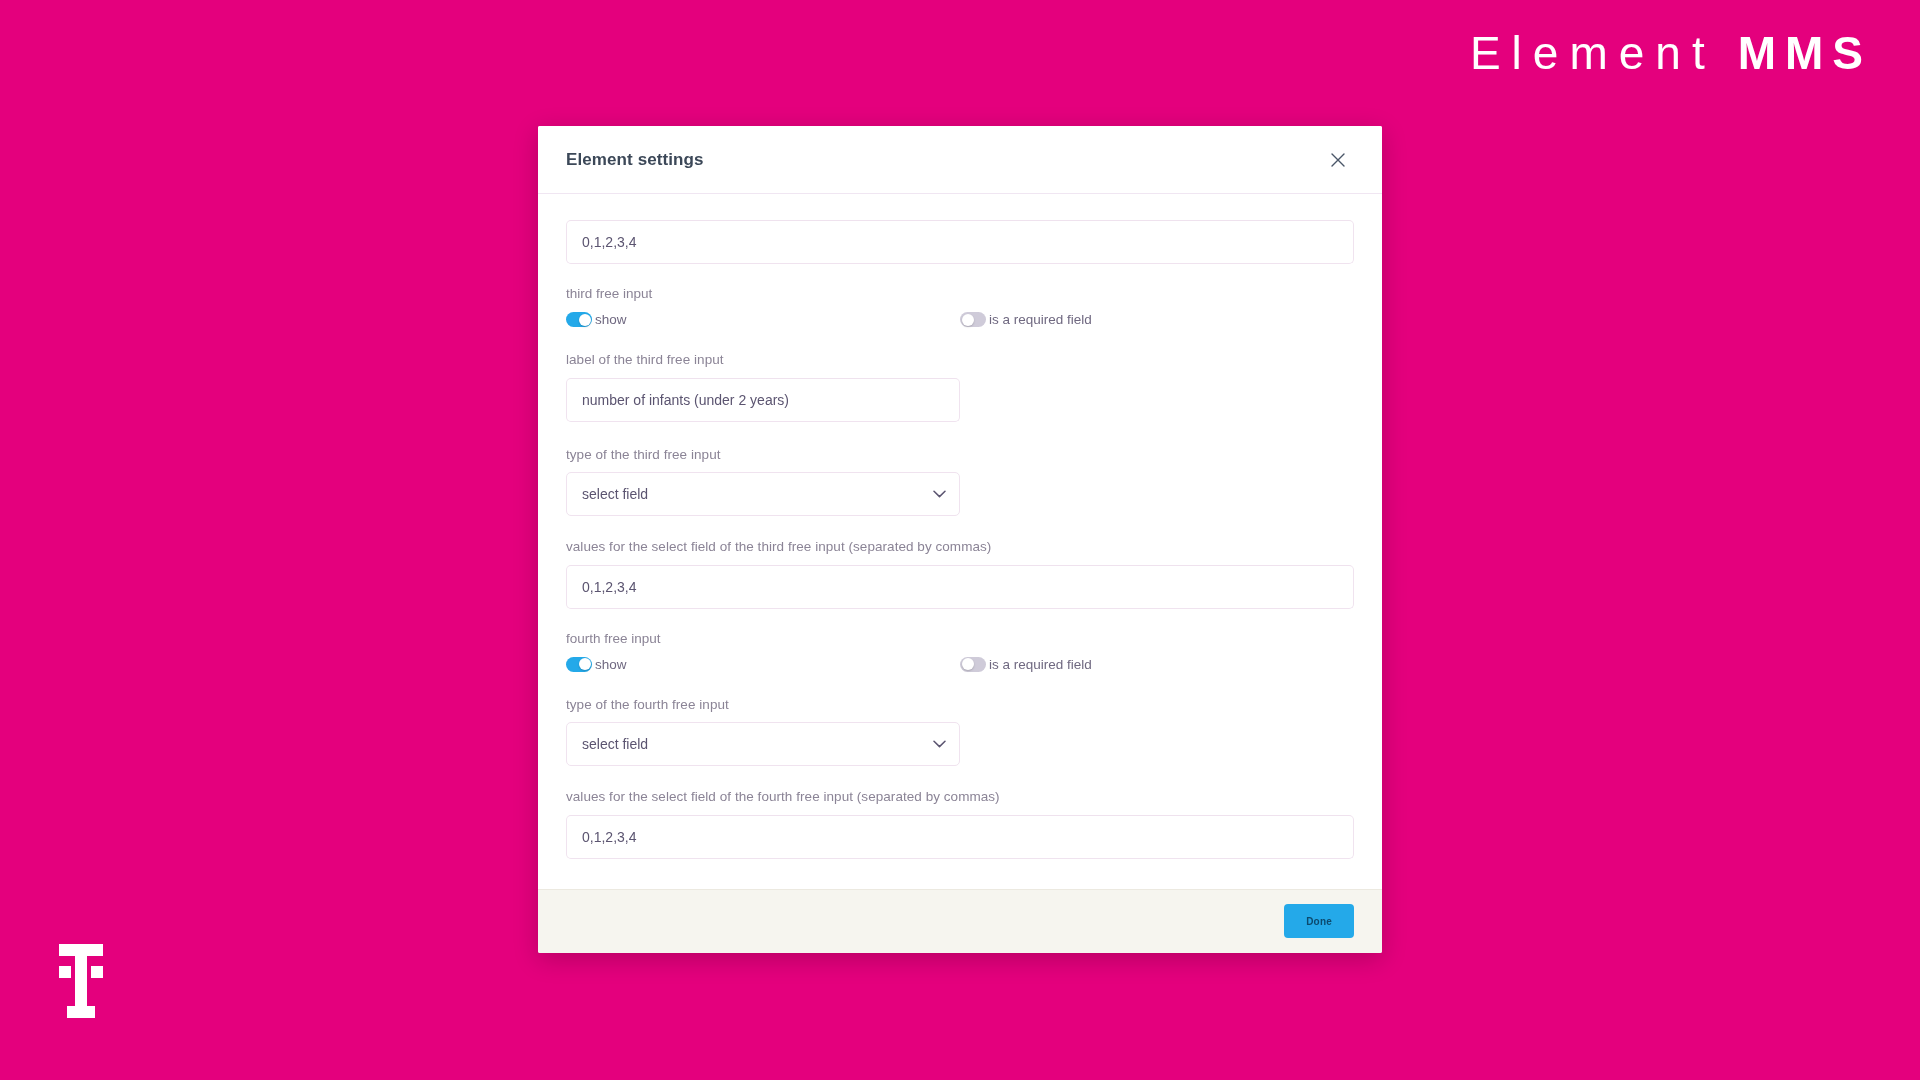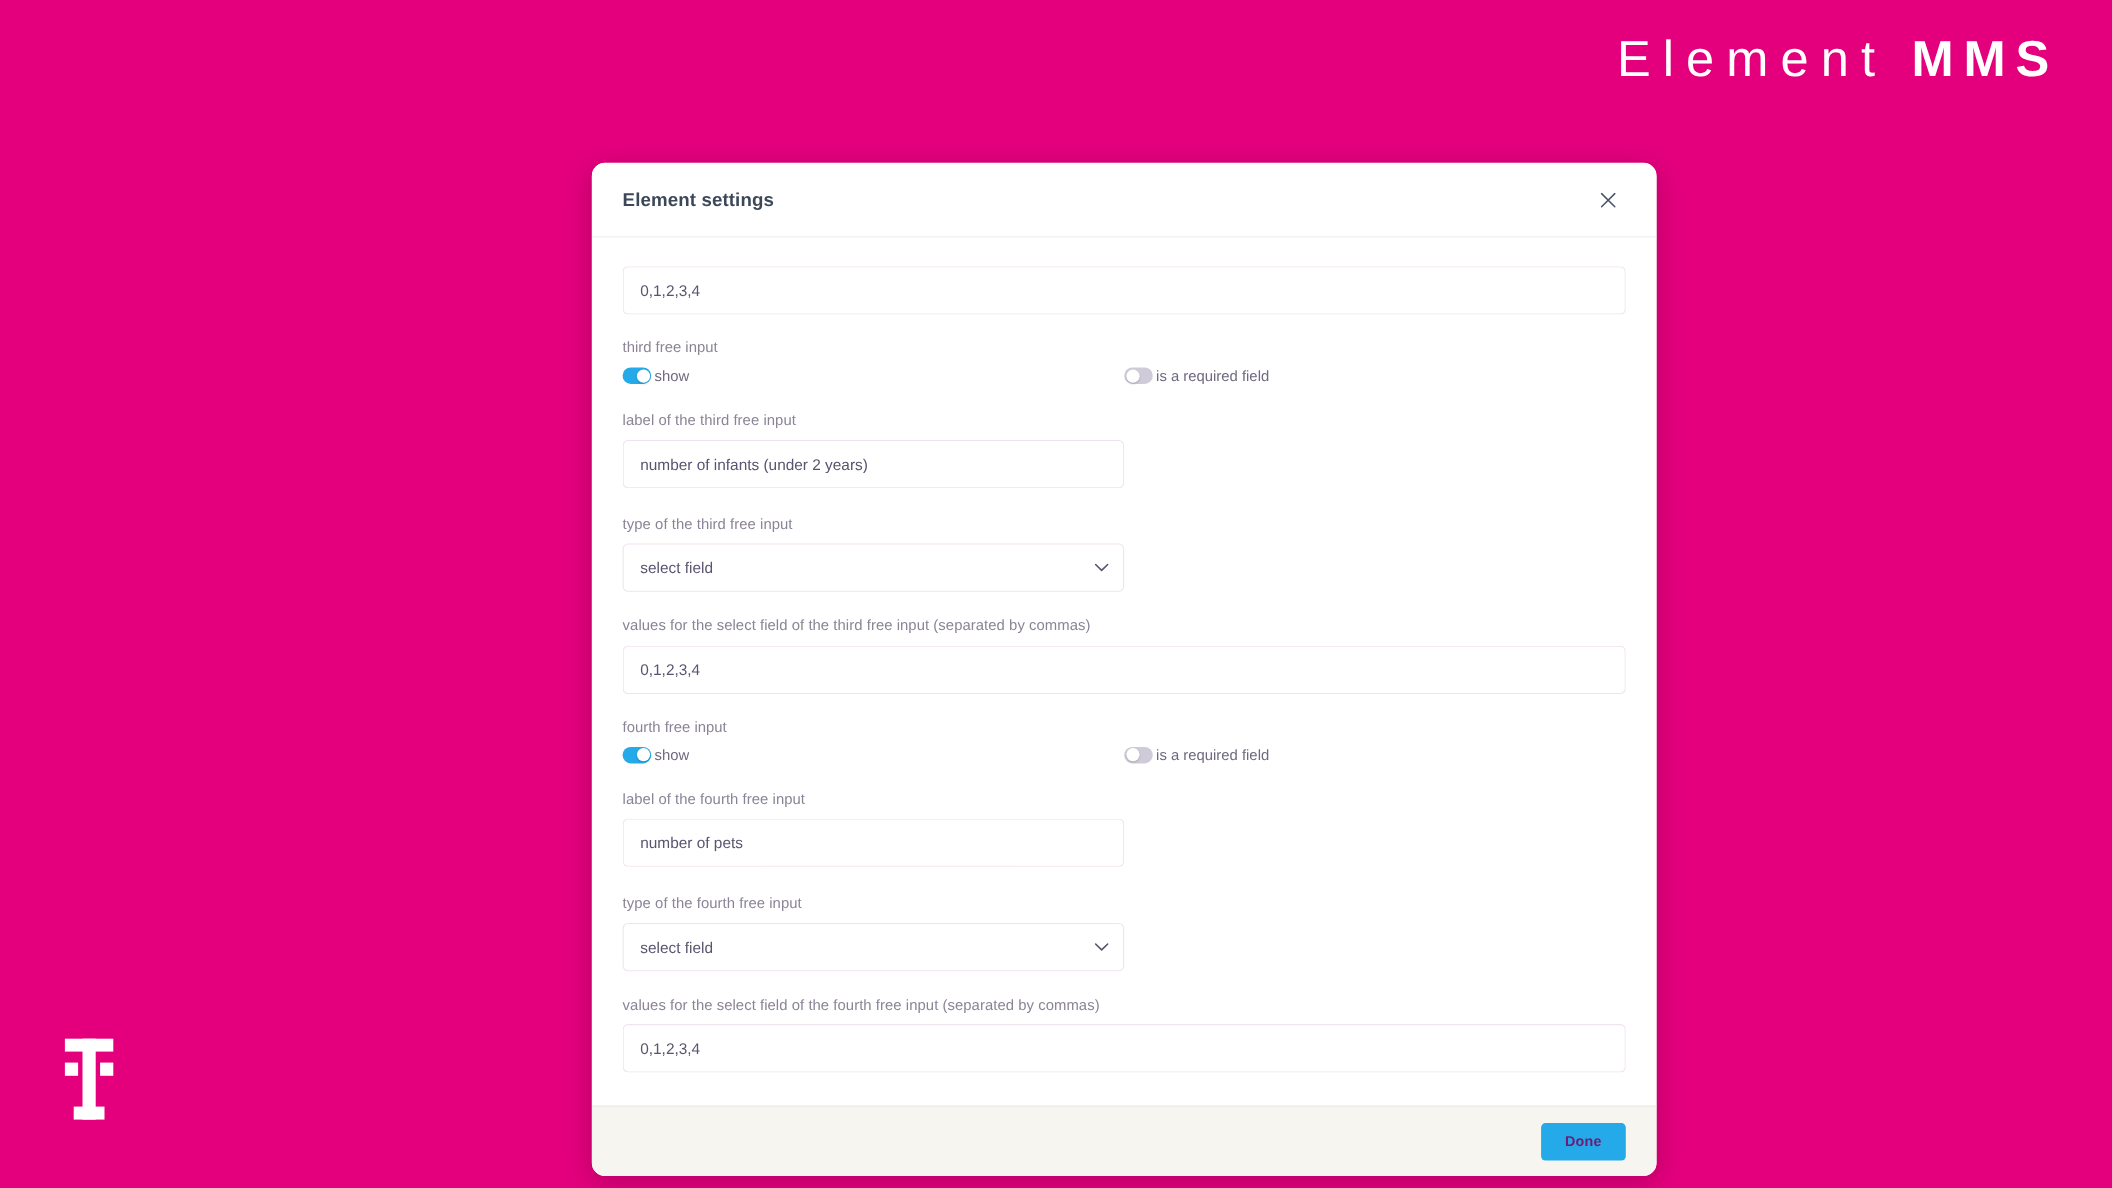--- a/index.html
+++ b/index.html
@@ -46,24 +46,24 @@
     left: 48px;
     bottom: 62px;
     width: 66px;
     height: 74px;
   }
 
   
   .dialog {
     position: absolute;
     left: 538px;
-    top: 148px;
-    width: 968px;
-    background: #ffffff;
-    border-radius: 12px;
+    top: 126px;
+    width: 844px;
+    background: #ffffff;
+    border-radius: 2px;
     box-shadow: 0 6px 26px rgba(0,0,0,0.20);
     display: flex;
     flex-direction: column;
     overflow: hidden;
   }
 
   .dialog-header {
     height: 68px;
     padding: 0 30px 0 28px;
     display: flex;
@@ -206,26 +206,26 @@
     height: 64px;
     display: flex;
     align-items: center;
     justify-content: flex-end;
     padding: 0 28px;
     border-top: 1px solid #ece9e0;
   }
 
   .done-btn {
     background: #24a9e9;
-    color: #701a75;
+    color: #0c4a6e;
     border: none;
     border-radius: 4px;
     height: 34px;
     padding: 0 22px;
-    font-size: 13px;
+    font-size: 10px;
     font-weight: 700;
     cursor: pointer;
     font-family: "Liberation Sans", sans-serif;
     letter-spacing: 0.2px;
   }
 </style>
 </head>
 <body>
 
 <div class="brand-logo">
@@ -319,24 +319,20 @@
         <div class="toggle-cell">
           <div class="switch">
             <div class="knob"></div>
           </div>
           <span class="switch-label">is a required field</span>
         </div>
       </div>
 
       <div class="two-col">
         <div class="col">
-          <div class="field-label">label of the fourth free input</div>
-          <input class="text-input" type="text" value="number of pets" style="">
-        </div>
-        <div class="col">
           <div class="field-label">type of the fourth free input</div>
           <div class="select-wrap">
             <div class="select-field">
               <span>select field</span>
             </div>
             <span class="chevron">
               <svg width="13" height="8" viewBox="0 0 13 8" aria-hidden="true">
                 <path d="M1 1.2 L6.5 6.6 L12 1.2" stroke="#5b5470" stroke-width="1.5" fill="none" stroke-linecap="round" stroke-linejoin="round"></path>
               </svg>
             </span>

